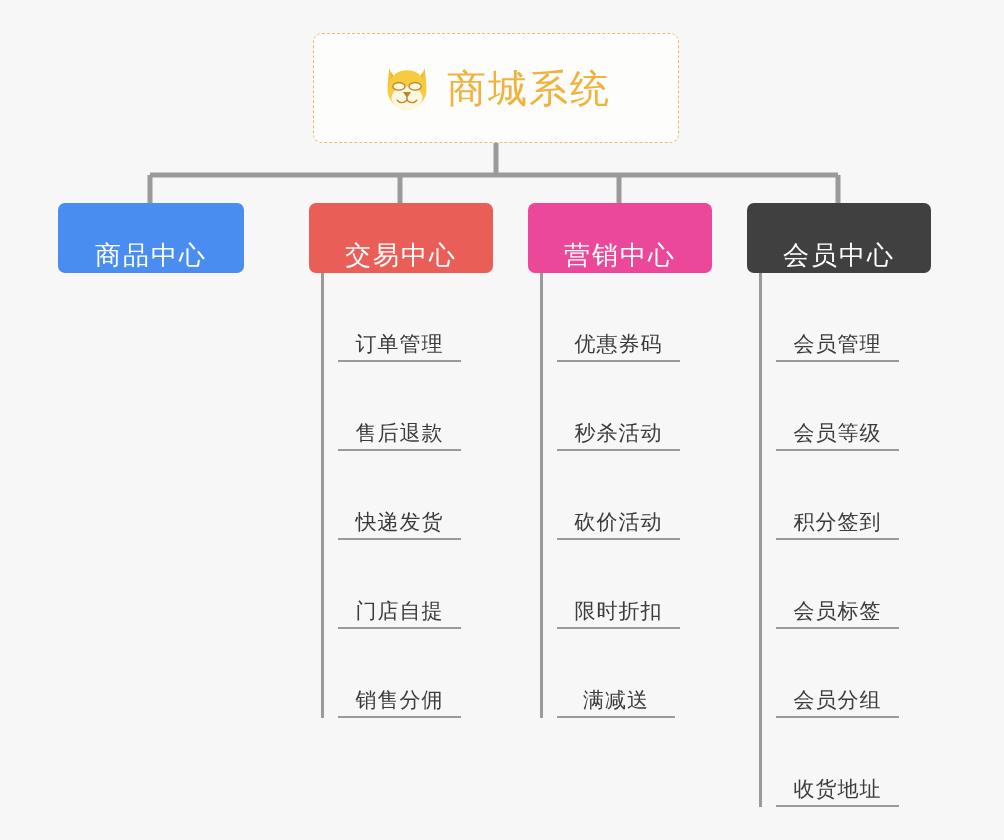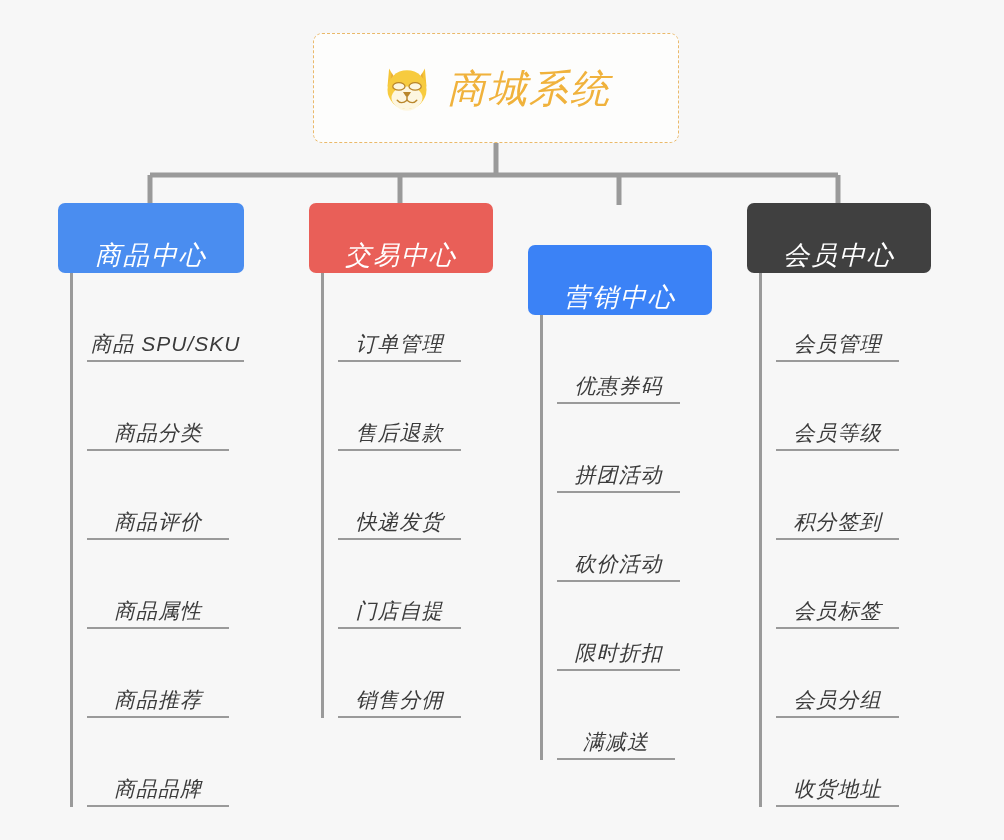--- a/index.html
+++ b/index.html
@@ -10,21 +10,20 @@
     background: #f7f7f7;
     font-family: "Liberation Sans", "DejaVu Sans", sans-serif;
     overflow: hidden;
     position: relative;
   }
 
   #chart {
     position: relative;
     width: 936px;
     height: 840px;
-    font-style: italic;
   }
 
   
   .root-node {
     position: absolute;
     left: 313px;
     top: 33px;
     width: 366px;
     height: 110px;
     background: #fdfdfc;
@@ -133,40 +132,20 @@
       <path d="M32 47 q-7 6 -12 0" stroke="#b9862c" stroke-width="1.8" fill="none" stroke-linecap="round"></path>
       <path d="M32 47 q7 6 12 0" stroke="#b9862c" stroke-width="1.8" fill="none" stroke-linecap="round"></path>
     </svg>
     <span class="root-title">商城系统</span>
   </div>
 
   <div class="column" style="left:58px; width:186px;">
     <div class="col-head" style="background:#4a8df0;">
       <span>商品中心</span>
     </div>
-    <div class="leaf-list" style="margin-left:12px; width:174px;">
-      <div class="leaf">
-          <span class="leaf-label">商品 SPU/SKU</span>
-        </div>
-      <div class="leaf" style="width:142px;">
-          <span class="leaf-label">商品分类</span>
-        </div>
-      <div class="leaf" style="width:142px;">
-          <span class="leaf-label">商品评价</span>
-        </div>
-      <div class="leaf" style="width:142px;">
-          <span class="leaf-label">商品属性</span>
-        </div>
-      <div class="leaf" style="width:142px;">
-          <span class="leaf-label">商品推荐</span>
-        </div>
-      <div class="leaf" style="width:142px;">
-          <span class="leaf-label">商品品牌</span>
-        </div>
-    </div>
   </div>
 
   <div class="column" style="left:309px; width:184px;">
     <div class="col-head" style="background:#e95f58;">
       <span>交易中心</span>
     </div>
     <div class="leaf-list" style="margin-left:12px; width:140px;">
       <div class="leaf">
           <span class="leaf-label">订单管理</span>
         </div>
@@ -179,29 +158,29 @@
       <div class="leaf">
           <span class="leaf-label">门店自提</span>
         </div>
       <div class="leaf">
           <span class="leaf-label">销售分佣</span>
         </div>
     </div>
   </div>
 
   <div class="column" style="left:528px; width:184px;">
-    <div class="col-head" style="background:#3b82f6;margin-top:42px;">
+    <div class="col-head" style="background:#ec4899;">
       <span>营销中心</span>
     </div>
     <div class="leaf-list" style="margin-left:12px; width:140px;">
       <div class="leaf">
           <span class="leaf-label">优惠券码</span>
         </div>
       <div class="leaf">
-          <span class="leaf-label">拼团活动</span>
+          <span class="leaf-label">秒杀活动</span>
         </div>
       <div class="leaf">
           <span class="leaf-label">砍价活动</span>
         </div>
       <div class="leaf">
           <span class="leaf-label">限时折扣</span>
         </div>
       <div class="leaf" style="width:118px;">
           <span class="leaf-label">满减送</span>
         </div>

